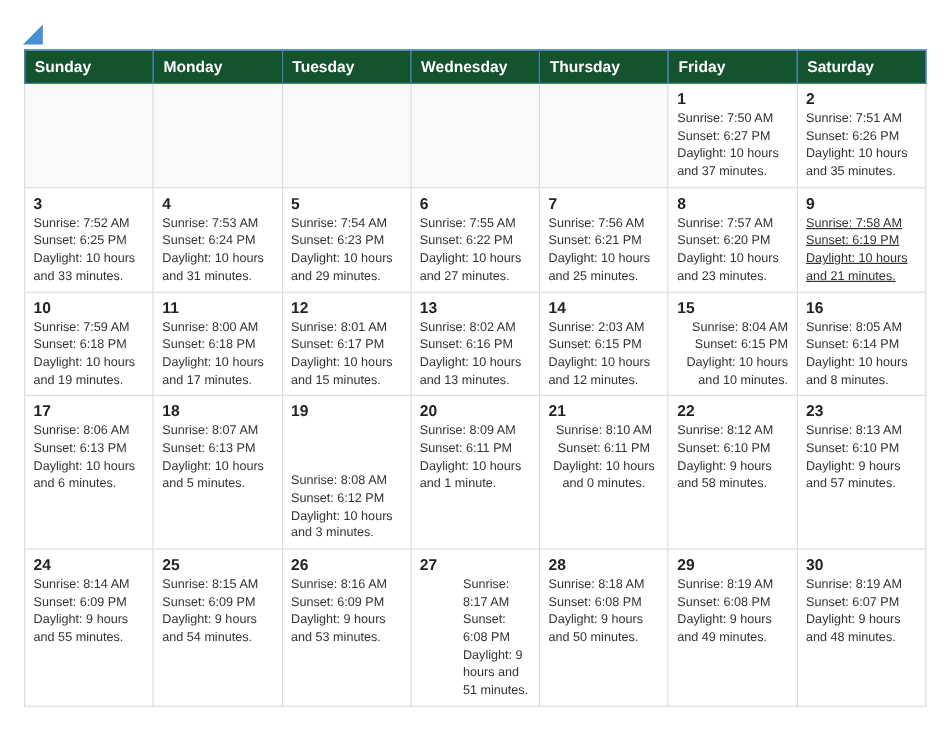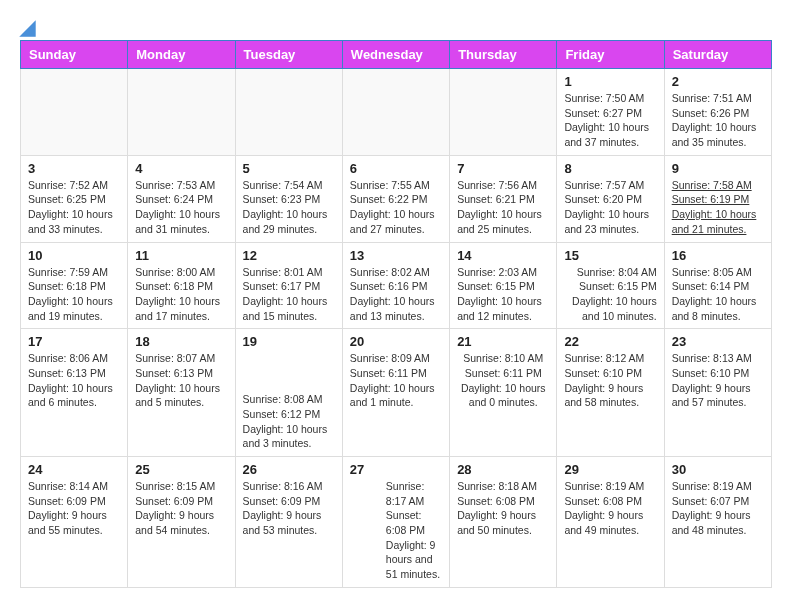--- a/index.html
+++ b/index.html
@@ -31,21 +31,21 @@
       font-size: 16px;
       color: #555;
     }
     table {
       width: 100%;
       border-collapse: collapse;
       margin: 0 10px;
       width: calc(100% - 20px);
     }
     th {
-      background-color: #d946ef;
+      background-color: #14532d;
       color: white;
       text-align: left;
       padding: 6px 8px;
       font-size: 13px;
       font-weight: bold;
       border: 1px solid #3a80c9;
     }
     td {
       vertical-align: top;
       border: 1px solid #ddd;

